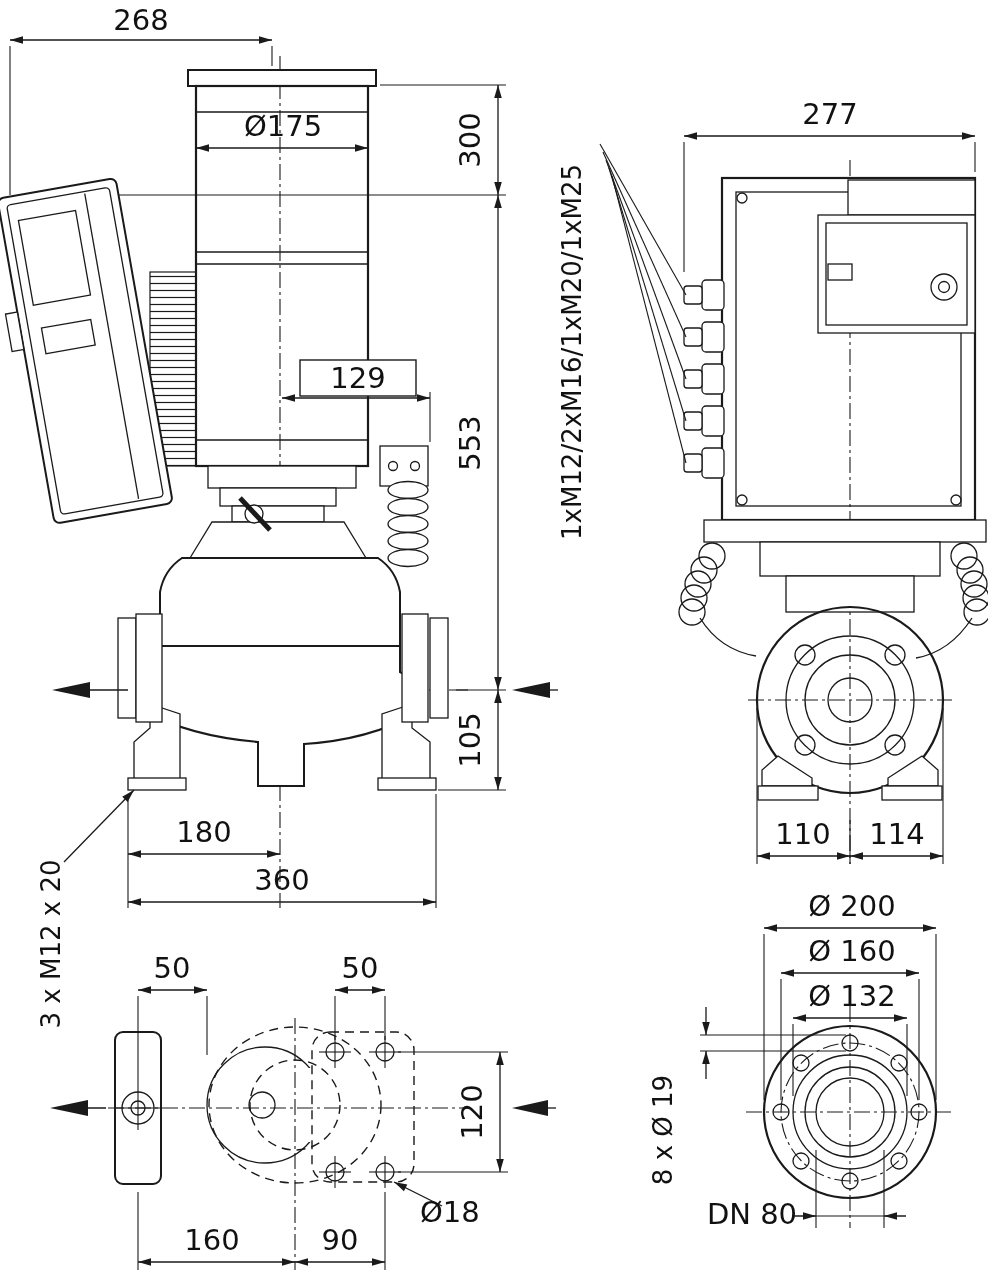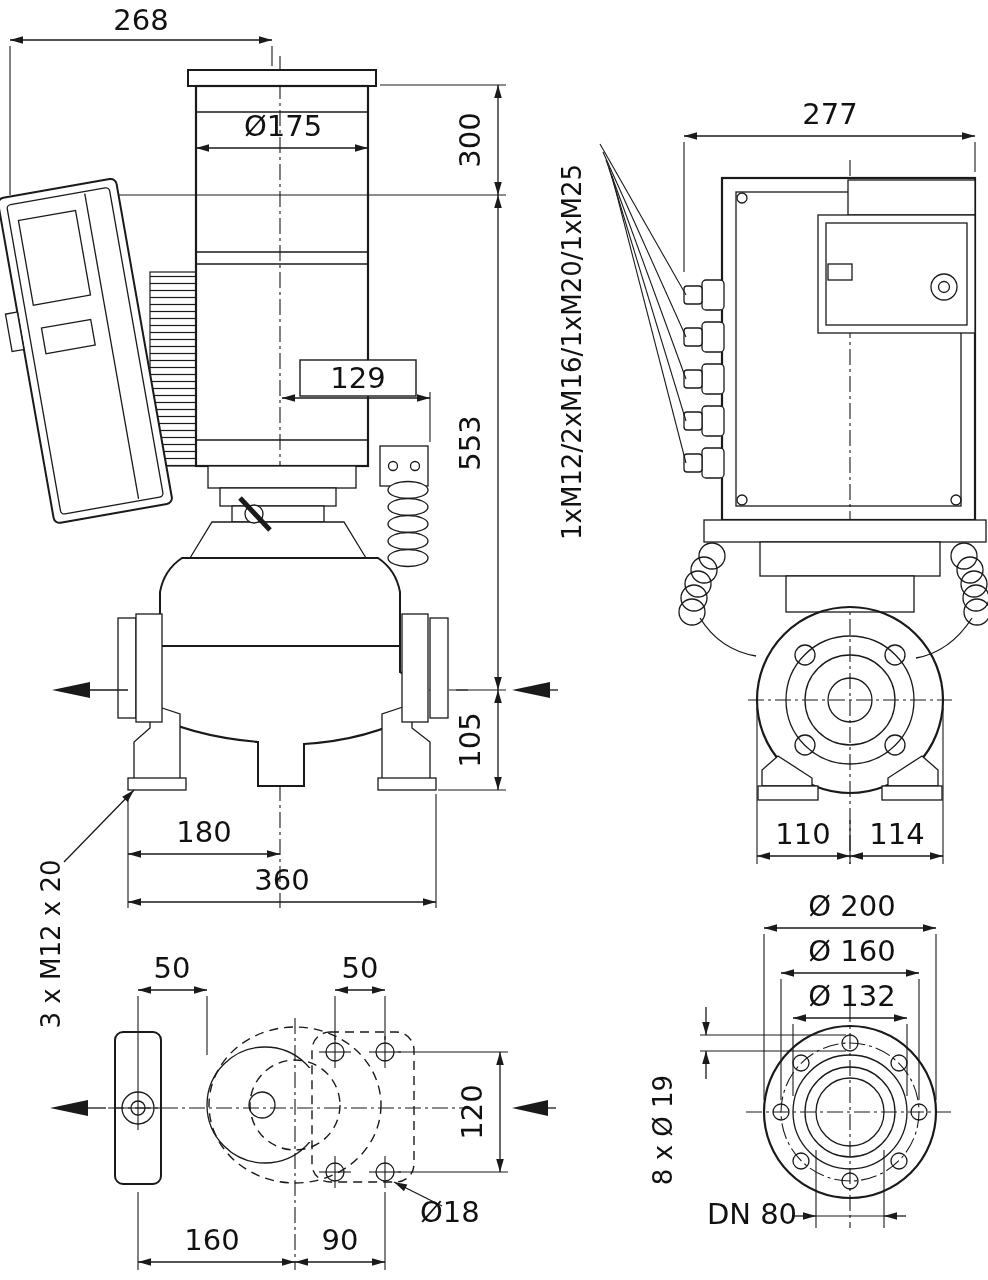--- a/index.html
+++ b/index.html
@@ -1,16 +1,16 @@
 <!DOCTYPE html>
 <html><head>
 <meta charset="utf-8">
 <style>
   html,body{margin:0;padding:0;background:#fff;}
-  .stage{width:988px;height:1280px;position:relative;background:#fff;overflow:hidden;}
+  .stage{width:988px;height:1280px;position:relative;background:#fff;overflow:hidden;border-radius:13px;}
   svg{display:block;}
   .outline{fill:#fff;stroke:#1a1a1a;stroke-width:2;}
   .thick{fill:none;stroke:#1a1a1a;stroke-width:2.2;}
   .detail{fill:none;stroke:#1a1a1a;stroke-width:1.3;}
   .detailf{fill:#fff;stroke:#1a1a1a;stroke-width:1.3;}
   .dim{fill:none;stroke:#1a1a1a;stroke-width:1.3;}
   .ext{fill:none;stroke:#1a1a1a;stroke-width:1.1;}
   .cl{fill:none;stroke:#1a1a1a;stroke-width:1.1;stroke-dasharray:16 4 3 4;}
   .dash{fill:none;stroke:#1a1a1a;stroke-width:1.4;stroke-dasharray:9 6;}
   .fillk{fill:#1a1a1a;stroke:none;}

